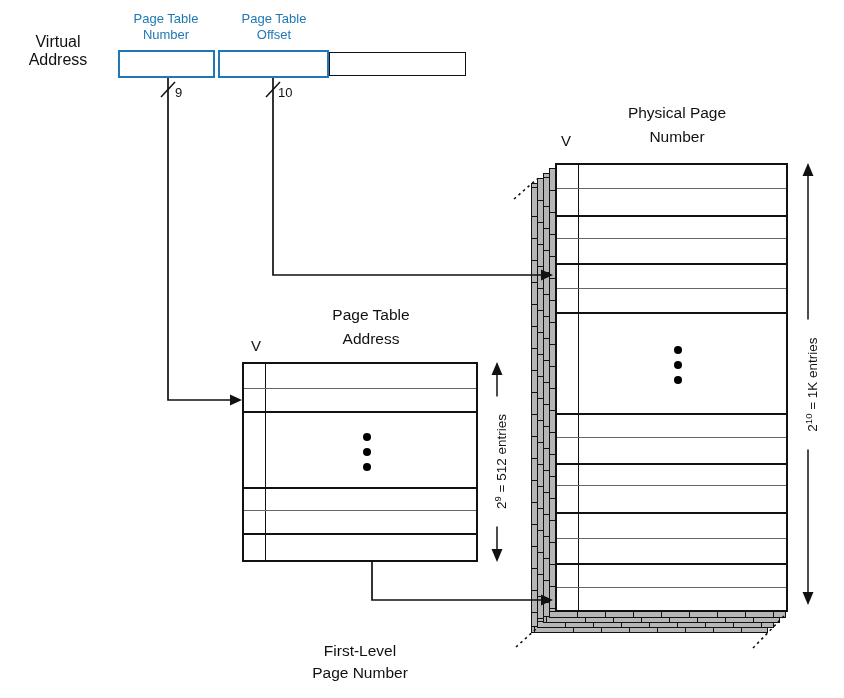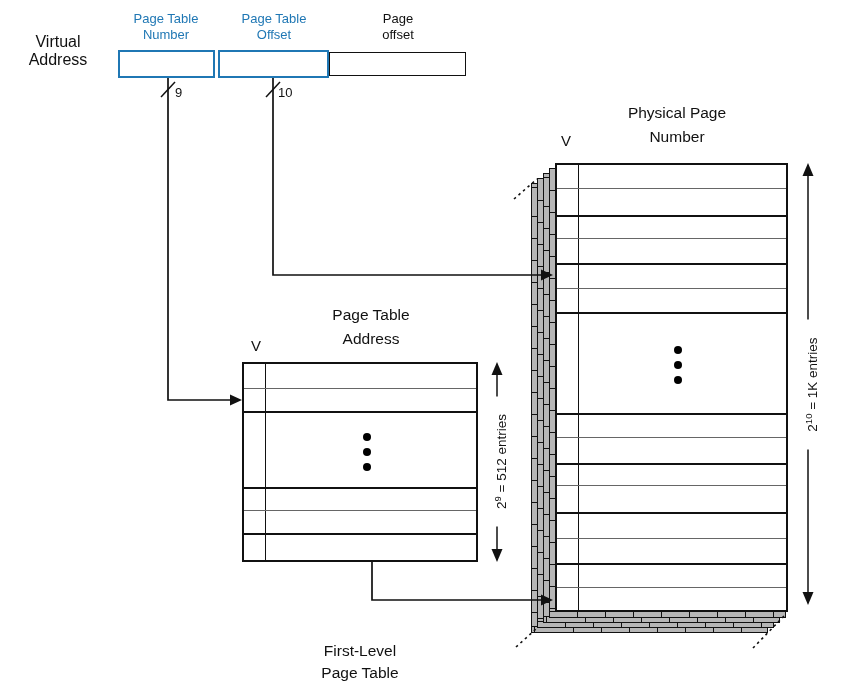--- a/index.html
+++ b/index.html
@@ -41,22 +41,20 @@
 <body>
 
 <div class="canvas">
 
   <div class="lbl va-label">Virtual
 Address</div>
   <div class="lbl fld blue" style="left:114px;">Page Table
 Number</div>
   <div class="lbl fld blue" style="left:222px;">Page Table
 Offset</div>
-  <div class="lbl fld" style="left:346px;">Page
-offset</div>
 
   <div class="box bblue" style="left:118px;top:50px;width:97px;height:28px;"></div>
   <div class="box bblue" style="left:218px;top:50px;width:111px;height:28px;"></div>
   <div class="box bblack" style="left:329px;top:52px;width:137px;height:24px;"></div>
 
   <span class="bit" style="left:175px;top:85px;">9</span>
   <span class="bit" style="left:278px;top:85px;">10</span>
 
   <div class="stackv off" style="left:531px;top:183px;width:7px;height:449px;"></div>
   <div class="stackh off" style="left:531px;top:626px;width:237px;height:7px;"></div>
@@ -78,21 +76,21 @@
         <i></i>
         <i></i>
         <i></i>
       </div>
   </div>
 
   <div class="lbl vhdr" style="left:244px;top:337px;">V</div>
   <div class="lbl hdr" style="left:281px;top:303px;width:180px;">Page Table
 Address</div>
   <div class="lbl cap" style="left:275px;top:640px;">First-Level
-Page Table</div>
+Page Number</div>
 
   <div class="tbl" style="left:555px;top:163px;width:233px;height:449px;">
     <div class="vdiv"></div>
     <div class="rl thin" style="top:23px;"></div>
     <div class="rl thick" style="top:50px;"></div>
     <div class="rl thin" style="top:73px;"></div>
     <div class="rl thick" style="top:98px;"></div>
     <div class="rl thin" style="top:123px;"></div>
     <div class="rl thick" style="top:147px;"></div>
     <div class="rl thick" style="top:248px;"></div>

